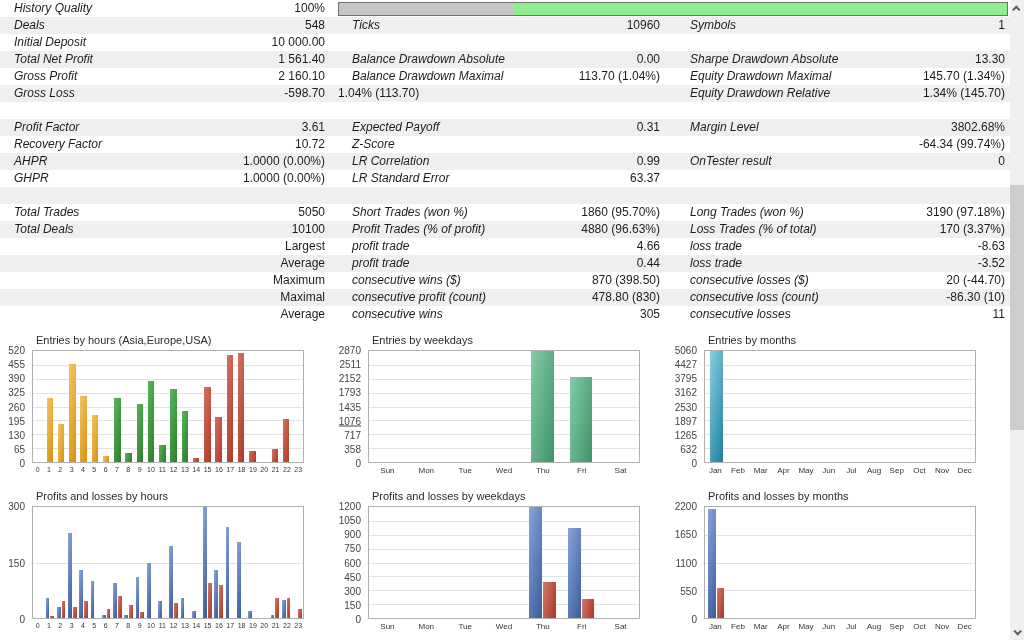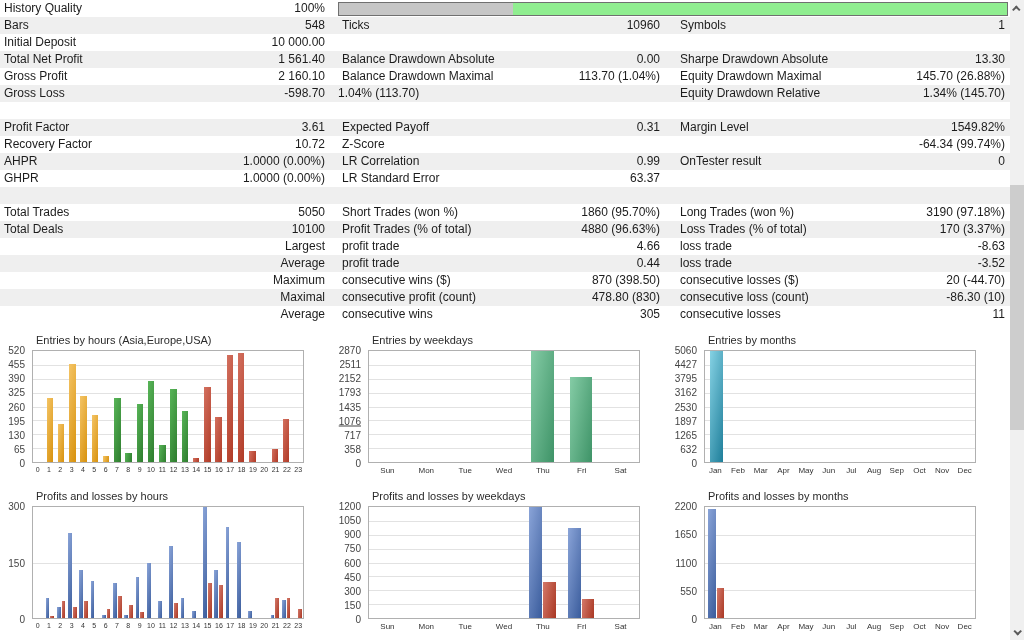--- a/index.html
+++ b/index.html
@@ -9,21 +9,21 @@
   .content { position:absolute; left:0; top:0; right:14px; bottom:0; }
 
   
   #stats { position:absolute; left:0; top:0; width:100%; }
   .row { display:flex; height:17px; line-height:17px; font-size:12px; }
   .row.shaded { background:#efefef; }
   .cell { display:flex; justify-content:space-between; overflow:hidden; }
   .cell.c1 { width:338px; }
   .cell.c2 { width:338px; }
   .cell.c3 { flex:1; }
-  .lbl { padding-left:4px; white-space:nowrap; }
+  .lbl { padding-left:14px; white-space:nowrap;font-style:italic; }
   .val { white-space:nowrap; }
   .c1 .val { padding-right:13px; }
   .c2 .val { padding-right:16px; }
   .c3 .val { padding-right:5px; }
   .progress { flex:1; margin:2px 2px 1px 0; border:1px solid #707070;
     position:relative; }
   .pfill { position:absolute; right:0; top:0; bottom:0; }
 
   
   #charts { position:absolute; left:0; top:330px; width:100%; }
@@ -65,21 +65,21 @@
           <div class="cell c1">
             <span class="lbl">History Quality</span>
             <span class="val">100%</span>
           </div>
           <div class="progress" style="background: rgb(198, 198, 198);">
             <div class="pfill" style="width: 74%; background: rgb(144, 238, 144);"></div>
           </div>
         </div>
         <div class="row shaded">
           <div class="cell c1">
-            <span class="lbl">Bars</span>
+            <span class="lbl">Deals</span>
             <span class="val">548</span>
           </div>
           <div class="cell c2">
             <span class="lbl">Ticks</span>
             <span class="val">10960</span>
           </div>
           <div class="cell c3">
             <span class="lbl">Symbols</span>
             <span class="val">1</span>
           </div>
@@ -110,21 +110,21 @@
           <div class="cell c1">
             <span class="lbl">Gross Profit</span>
             <span class="val">2 160.10</span>
           </div>
           <div class="cell c2">
             <span class="lbl">Balance Drawdown Maximal</span>
             <span class="val">113.70 (1.04%)</span>
           </div>
           <div class="cell c3">
             <span class="lbl">Equity Drawdown Maximal</span>
-            <span class="val">145.70 (26.88%)</span>
+            <span class="val">145.70 (1.34%)</span>
           </div>
         </div>
         <div class="row shaded">
           <div class="cell c1">
             <span class="lbl">Gross Loss</span>
             <span class="val">-598.70</span>
           </div>
           <div class="cell c2">
             <span class="val">1.04% (113.70)</span>
           </div>
@@ -142,21 +142,21 @@
           <div class="cell c1">
             <span class="lbl">Profit Factor</span>
             <span class="val">3.61</span>
           </div>
           <div class="cell c2">
             <span class="lbl">Expected Payoff</span>
             <span class="val">0.31</span>
           </div>
           <div class="cell c3">
             <span class="lbl">Margin Level</span>
-            <span class="val">1549.82%</span>
+            <span class="val">3802.68%</span>
           </div>
         </div>
         <div class="row">
           <div class="cell c1">
             <span class="lbl">Recovery Factor</span>
             <span class="val">10.72</span>
           </div>
           <div class="cell c3">
             <span class="lbl">Z-Score</span>
             <span class="val">-64.34 (99.74%)</span>
@@ -205,21 +205,21 @@
             <span class="lbl">Long Trades (won %)</span>
             <span class="val">3190 (97.18%)</span>
           </div>
         </div>
         <div class="row shaded">
           <div class="cell c1">
             <span class="lbl">Total Deals</span>
             <span class="val">10100</span>
           </div>
           <div class="cell c2">
-            <span class="lbl">Profit Trades (% of total)</span>
+            <span class="lbl">Profit Trades (% of profit)</span>
             <span class="val">4880 (96.63%)</span>
           </div>
           <div class="cell c3">
             <span class="lbl">Loss Trades (% of total)</span>
             <span class="val">170 (3.37%)</span>
           </div>
         </div>
         <div class="row">
           <div class="cell c1">
             <span class="lbl"></span>

